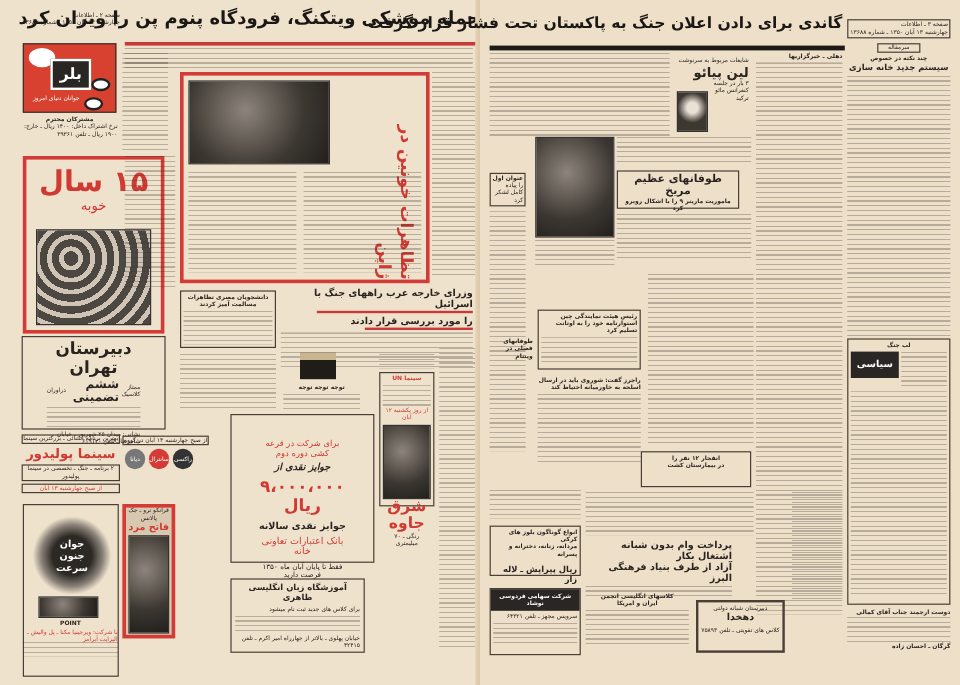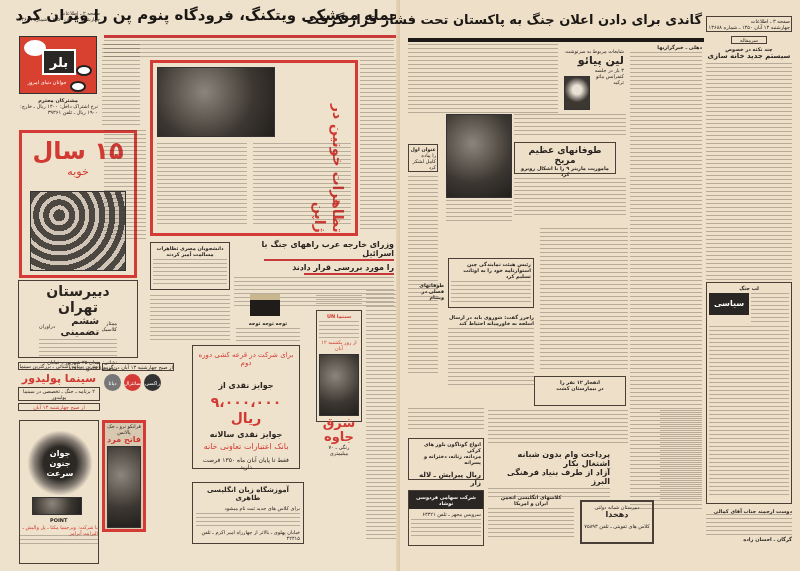--- a/index.html
+++ b/index.html
@@ -123,23 +123,23 @@
     <div class="rule-red" style="height:2px;margin:1px 0 2px 70px;"></div>
     <div class="col" style="height:30px;"></div>
   </div>
 
   <div class="abs" style="left:232px;top:292px;width:72px;height:52px;">
     <div class="abs" style="left:18px;top:2px;width:30px;height:22px;background:#1f1c19;border-top:6px solid #c8b68f;"></div>
     <div class="abs tiny bold rtl center" style="left:0;top:28px;width:72px;">توجه توجه توجه</div>
     <div class="abs col" style="left:4px;top:36px;width:64px;height:14px;"></div>
   </div>
 
-  <div class="abs box rtl" style="left:192px;top:345px;width:108px;height:124px;padding:5px;">
+  <div class="abs box rtl" style="left:192px;top:345px;width:120px;height:124px;padding:20px;">
     <div class="red center" style="font-size:7px;">برای شرکت در قرعه کشی دوره دوم</div>
-    <div class="center bold" style="font-size:8px;margin-top:14px;">جوایز نقدی از</div>
+    <div class="center bold" style="font-size:8px;margin-top:3px;font-style:italic;">جوایز نقدی از</div>
     <div class="red center bold" style="font-size:14px;margin-top:4px;">۹،۰۰۰،۰۰۰ ریال</div>
     <div class="center bold" style="font-size:8px;margin-top:4px;">جوایز نقدی سالانه</div>
     <div class="red center" style="font-size:8px;margin-top:3px;">بانک اعتبارات تعاونی خانه</div>
     <div class="center" style="font-size:6px;margin-top:5px;">فقط تا پایان آبان ماه ۱۳۵۰ فرصت دارید</div>
   </div>
 
   <div class="abs box rtl" style="left:192px;top:482px;width:112px;height:62px;padding:3px;">
     <div class="bold center" style="font-size:7px;">آموزشگاه زبان انگلیسی طاهری</div>
     <div class="tiny" style="margin-top:3px;">برای کلاس های جدید ثبت نام میشود</div>
     <div class="col" style="height:16px;margin-top:2px;"></div>

